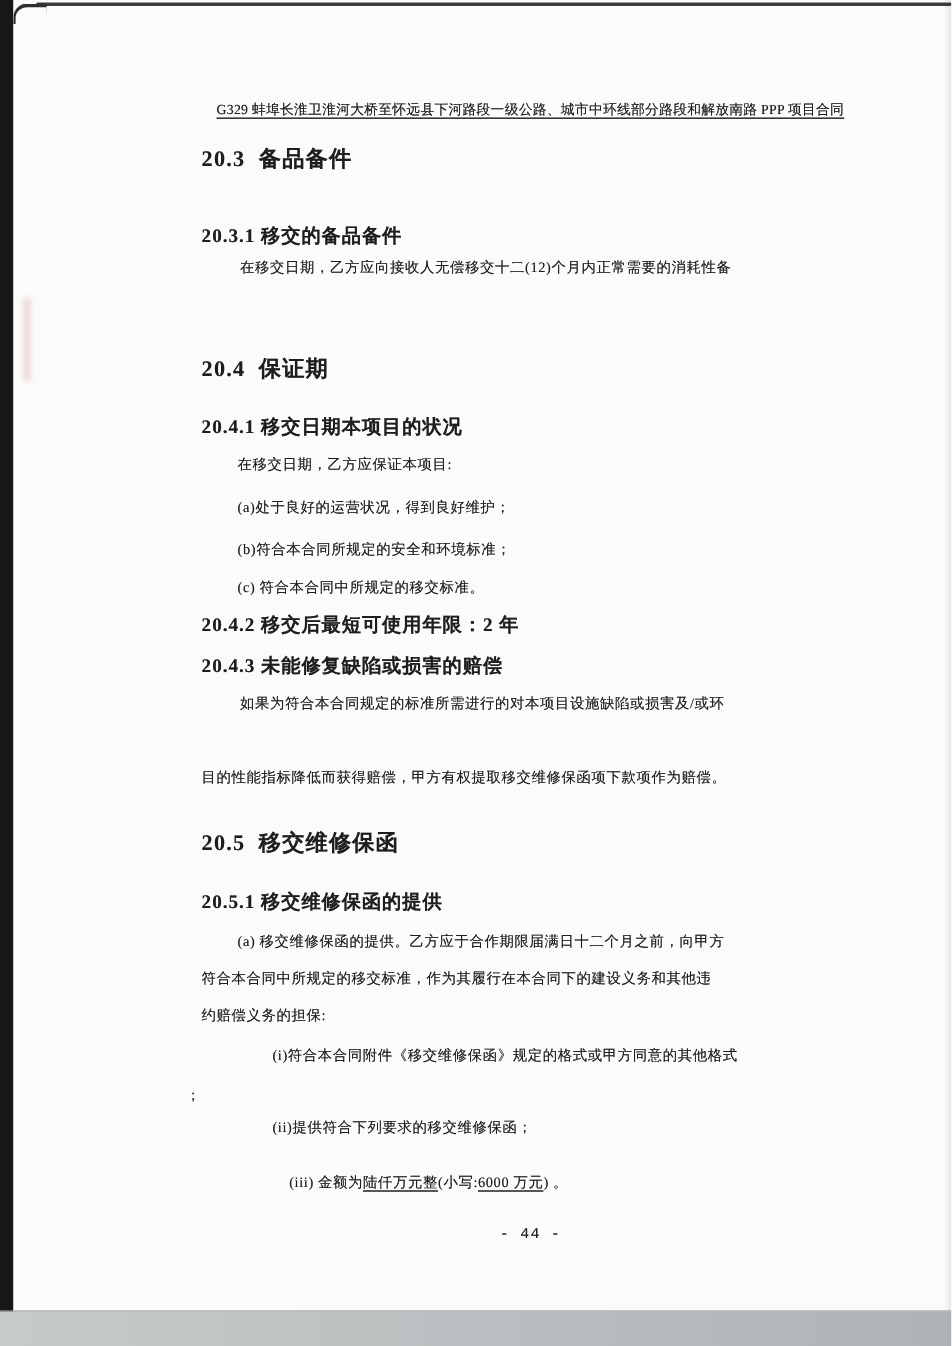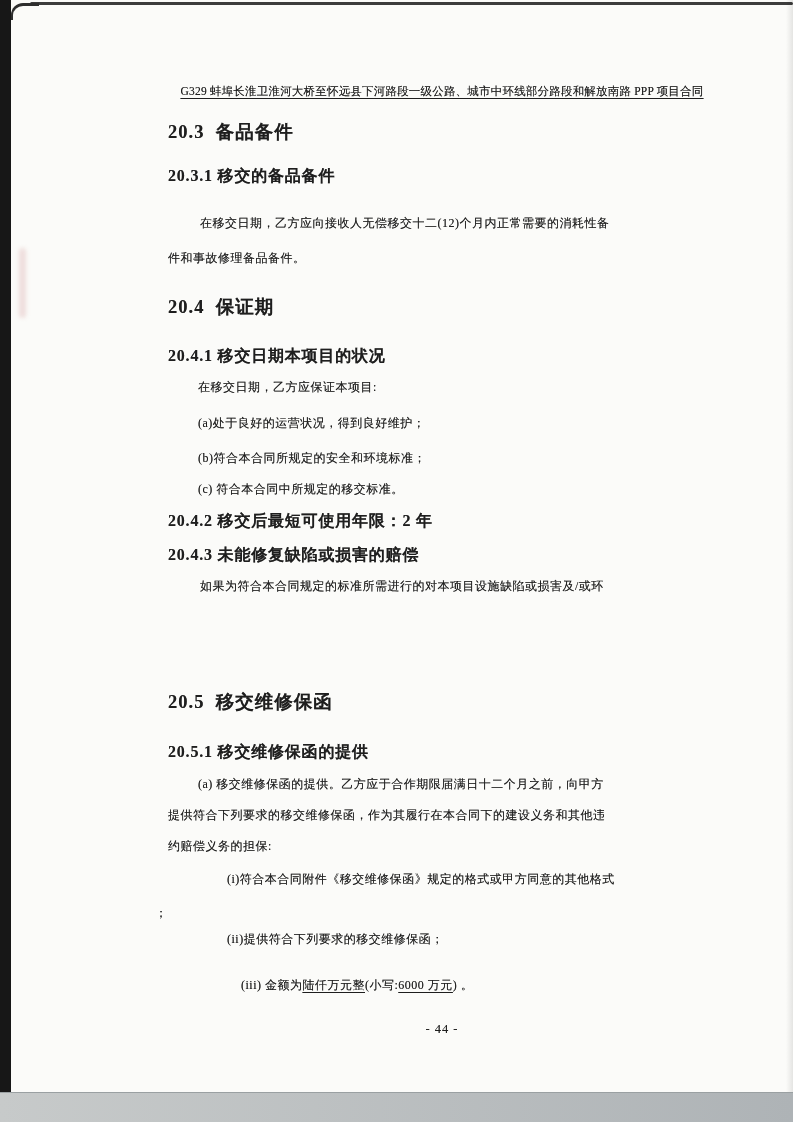--- a/index.html
+++ b/index.html
@@ -95,55 +95,56 @@
   .u {
     text-decoration: underline;
     text-underline-offset: 3px;
   }
   .footer {
     left: 168px; top: 1022px;
     width: 548px;
     text-align: center;
     font-size: 12.5px;
     letter-spacing: 1px;
+    font-family: Liberation Mono, monospace;
   }
 </style>
 </head>
 <body>
 
 <div id="scan-page">
 
   <div class="edge-left"></div>
   <div class="edge-top"></div>
   <div class="edge-top-corner"></div>
   <div class="edge-right"></div>
   <div class="edge-bottom"></div>
   <div class="smudge"></div>
 
   <div class="t hdr">G329 蚌埠长淮卫淮河大桥至怀远县下河路段一级公路、城市中环线部分路段和解放南路 PPP 项目合同</div>
 
   <div class="t h1" style="left:168px; top:119px;">20.3  备品备件</div>
-  <div class="t h2" style="left:168px; top:166px;font-family:Liberation Serif, serif;">20.3.1 移交的备品备件</div>
+  <div class="t h2" style="left:168px; top:187px;font-family:Liberation Serif, serif;">20.3.1 移交的备品备件</div>
   <div class="t body" style="left:200px; top:215px;">在移交日期，乙方应向接收人无偿移交十二(12)个月内正常需要的消耗性备</div>
-  <div class="t body" style="left:168px; top:250px;">件和事故修理备品备件。</div>
 
   <div class="t h1" style="left:168px; top:294px;">20.4  保证期</div>
   <div class="t h2" style="left:168px; top:346px;">20.4.1 移交日期本项目的状况</div>
   <div class="t body" style="left:198px; top:379px;">在移交日期，乙方应保证本项目:</div>
   <div class="t body" style="left:198px; top:415px;">(a)处于良好的运营状况，得到良好维护；</div>
   <div class="t body" style="left:198px; top:450px;">(b)符合本合同所规定的安全和环境标准；</div>
   <div class="t body" style="left:198px; top:481px;">(c) 符合本合同中所规定的移交标准。</div>
   <div class="t h2" style="left:168px; top:511px;">20.4.2 移交后最短可使用年限：2 年</div>
   <div class="t h2" style="left:168px; top:545px;">20.4.3 未能修复缺陷或损害的赔偿</div>
   <div class="t body" style="left:200px; top:578px;">如果为符合本合同规定的标准所需进行的对本项目设施缺陷或损害及/或环</div>
+  <div class="t body" style="left:168px; top:640px;">目的性能指标降低而获得赔偿，甲方有权提取移交维修保函项下款项作为赔偿。</div>
 
   <div class="t h1" style="left:168px; top:689px;">20.5  移交维修保函</div>
   <div class="t h2" style="left:168px; top:742px;">20.5.1 移交维修保函的提供</div>
   <div class="t body" style="left:198px; top:776px;">(a) 移交维修保函的提供。乙方应于合作期限届满日十二个月之前，向甲方</div>
-  <div class="t body" style="left:168px; top:807px;">提供符合下列要求的移交维修保函，作为其履行在本合同下的建设义务和其他违</div>
+  <div class="t body" style="left:168px; top:807px;">符合本合同中所规定的移交标准，作为其履行在本合同下的建设义务和其他违</div>
   <div class="t body" style="left:168px; top:838px;">约赔偿义务的担保:</div>
   <div class="t body" style="left:227px; top:871px;">(i)符合本合同附件《移交维修保函》规定的格式或甲方同意的其他格式</div>
   <div class="t body" style="left:155px; top:905px;">；</div>
   <div class="t body" style="left:227px; top:931px;">(ii)提供符合下列要求的移交维修保函；</div>
   <div class="t body" style="left:227px; top:962px;">
     <span>(iii) 金额为</span><span class="u">陆仟万元整</span><span>(小写:</span><span class="u">6000 万元</span><span>) 。</span>
   </div>
 
   <div class="t footer">- 44 -</div>
 

